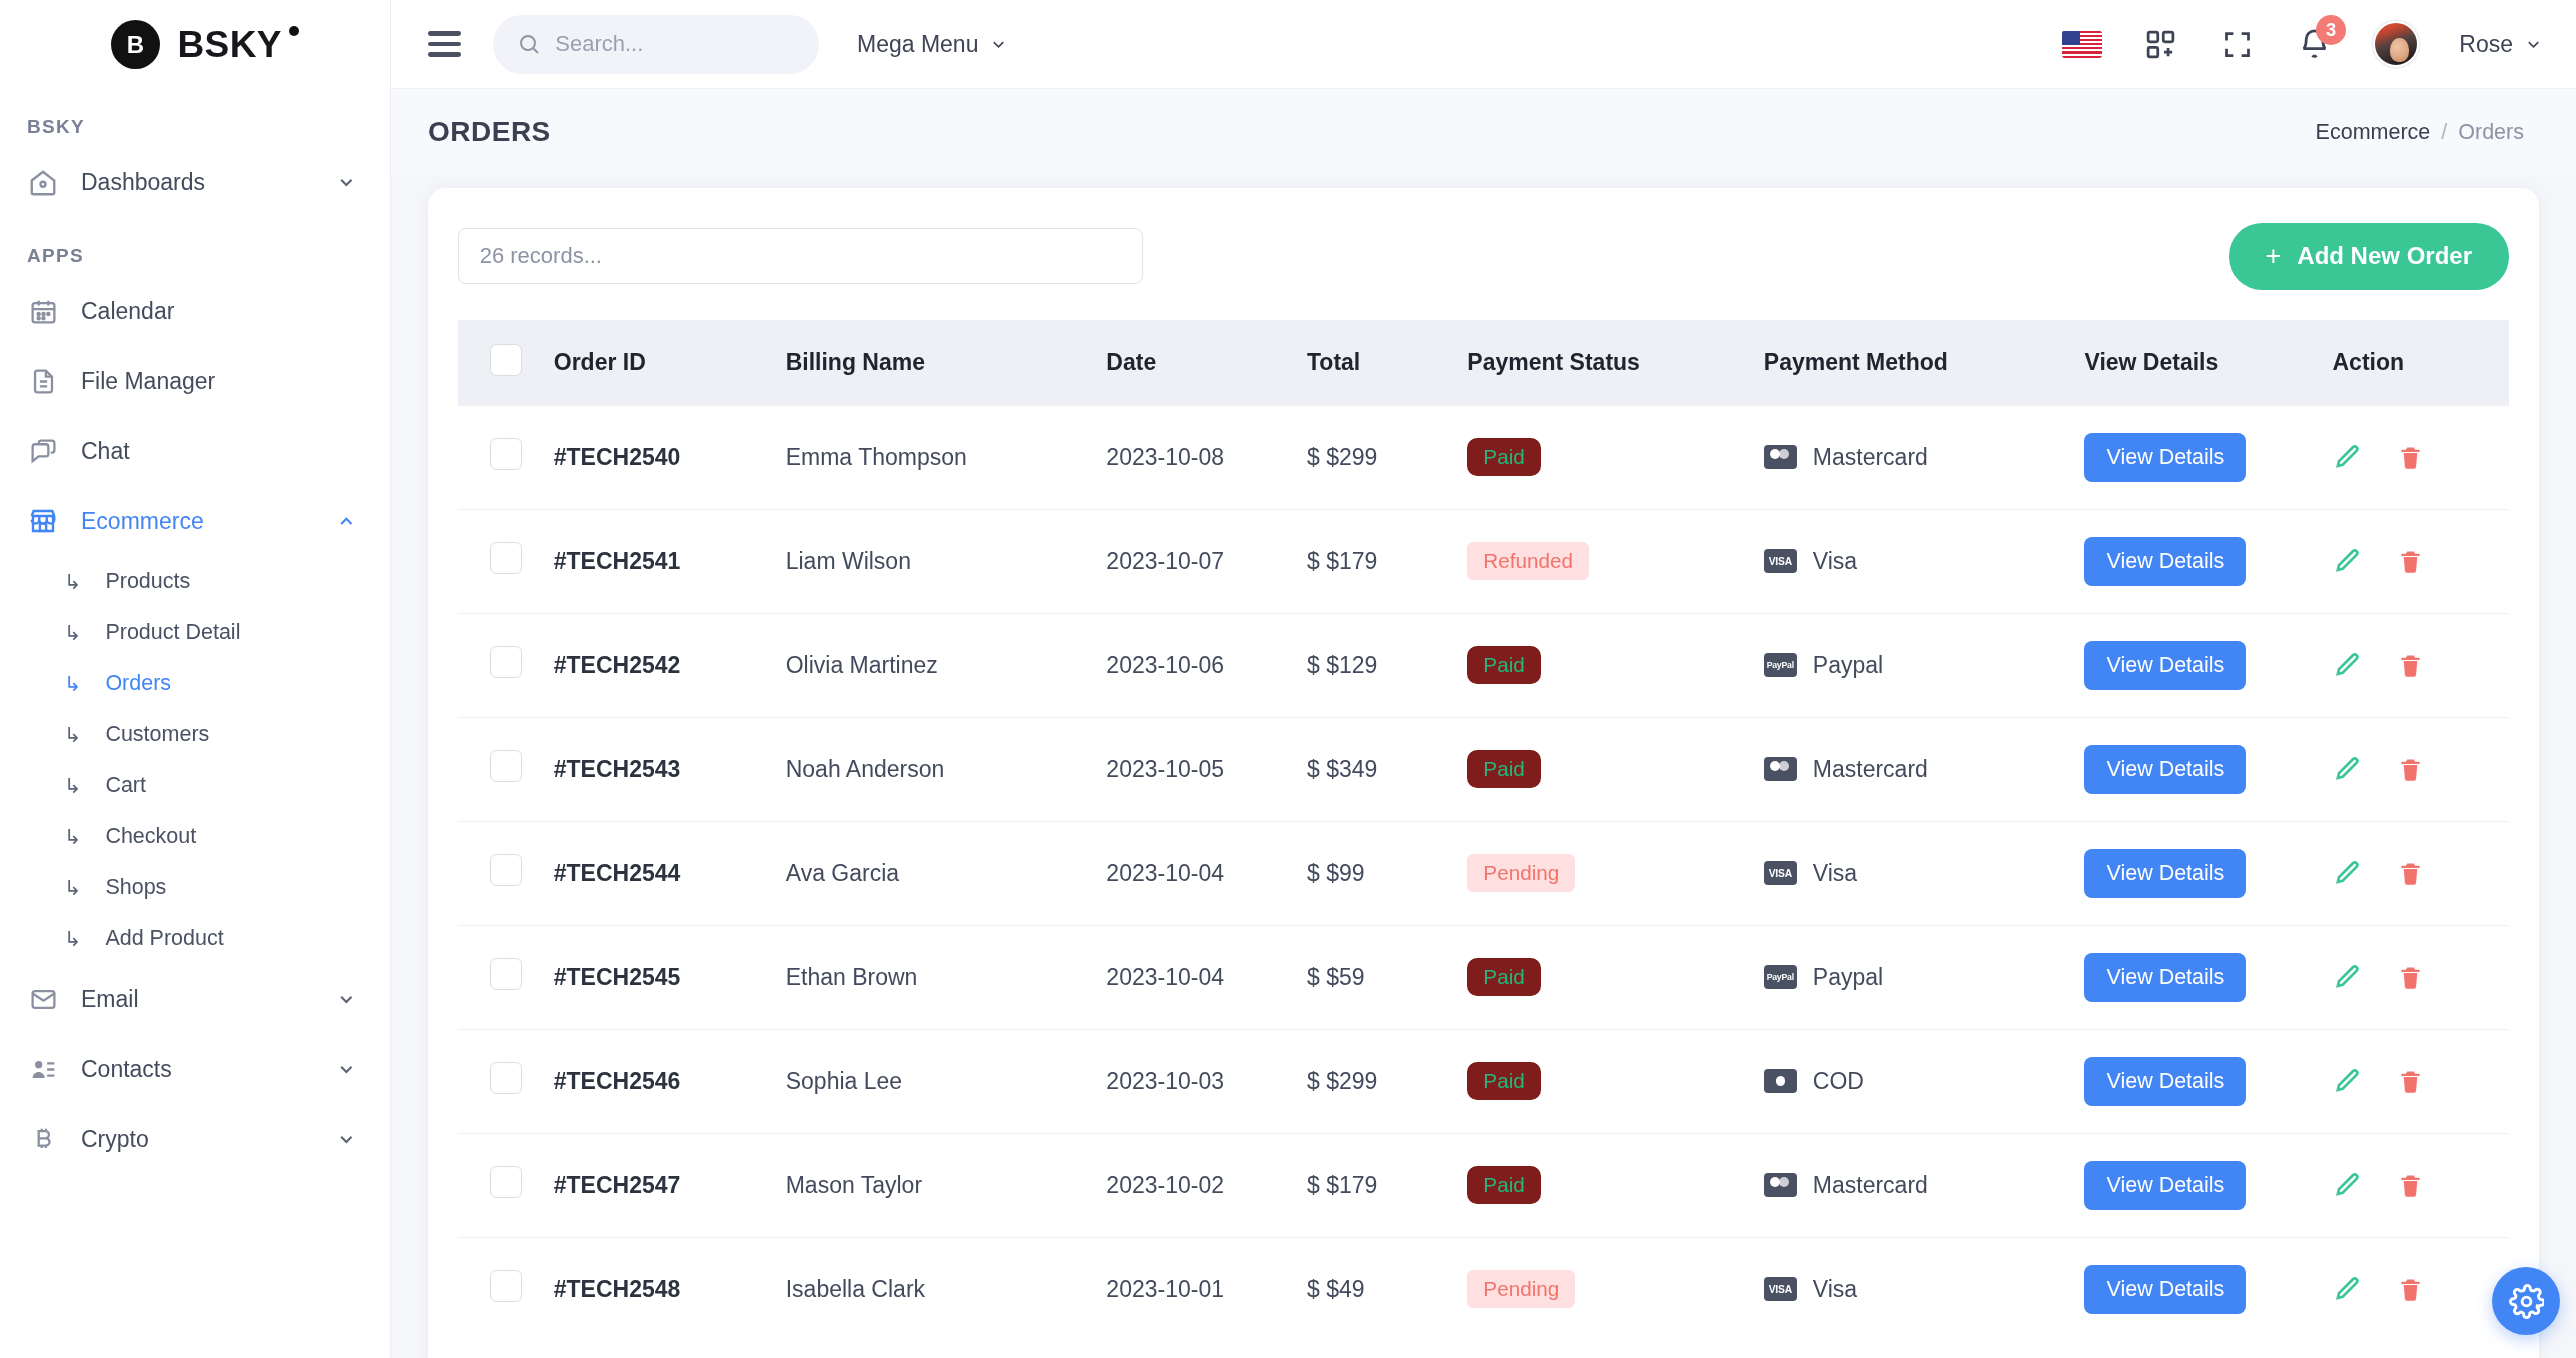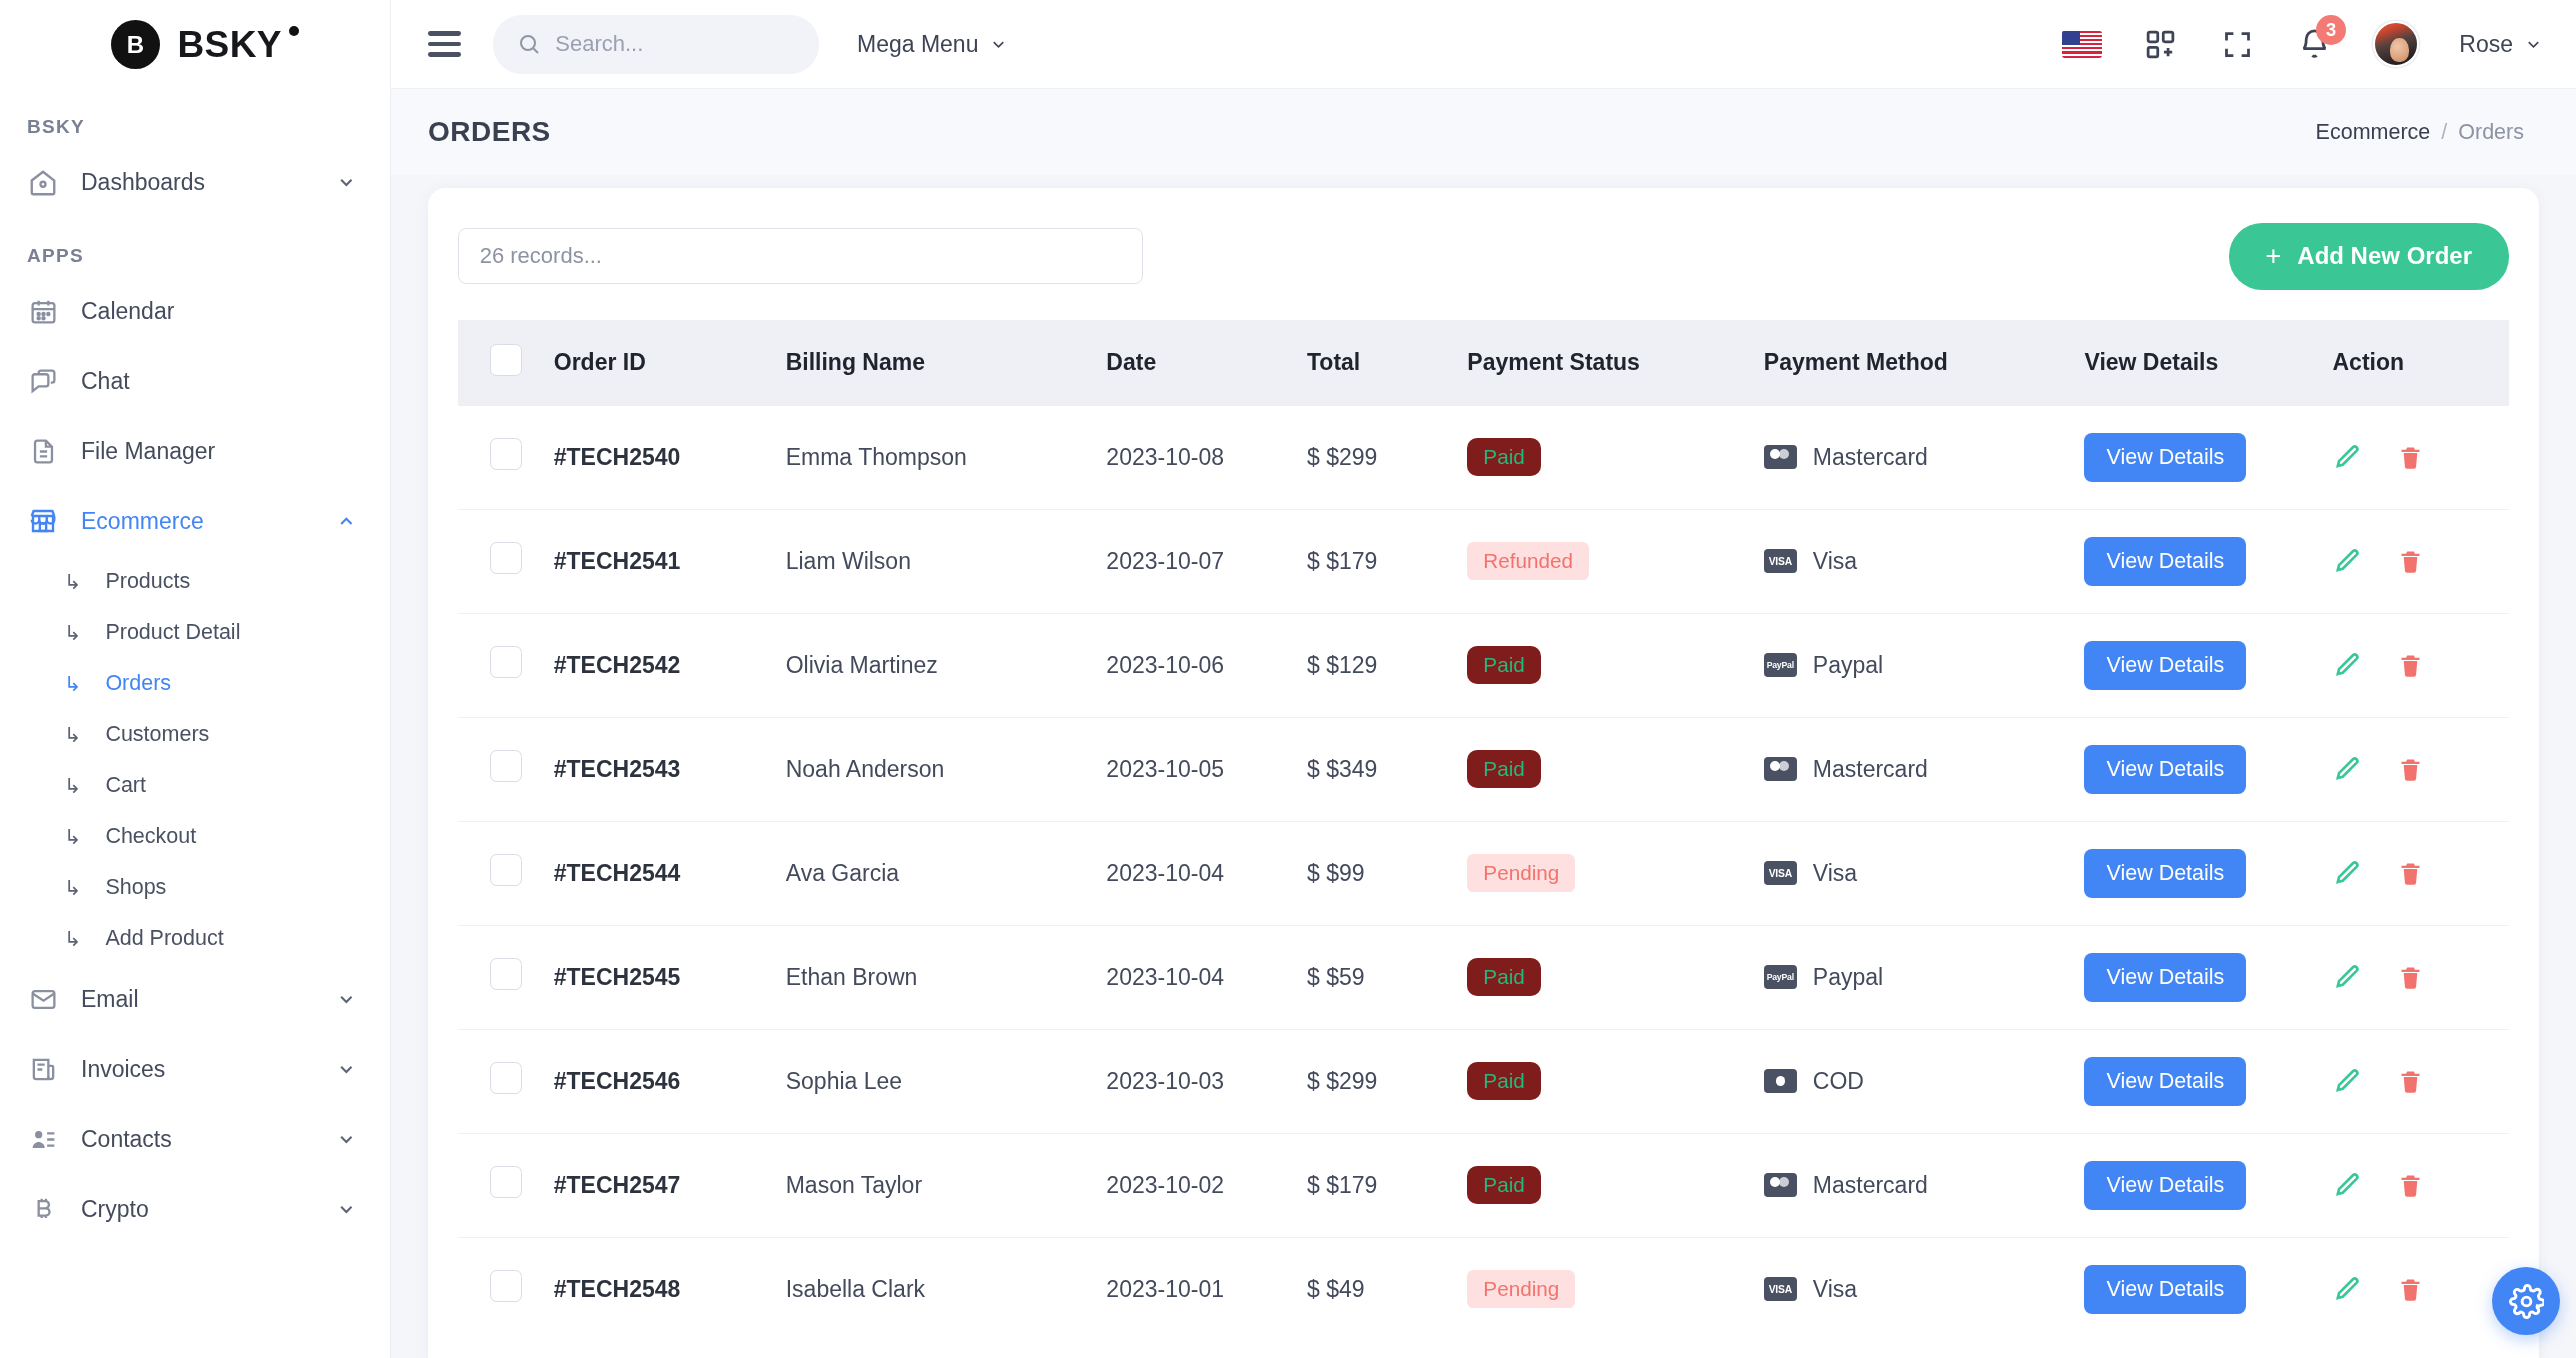--- a/index.html
+++ b/index.html
@@ -260,35 +260,35 @@
               <circle cx="8" cy="17.6" r=".9" fill="currentColor"></circle>
               <circle cx="12" cy="17.6" r=".9" fill="currentColor"></circle>
             </svg>
         </span>
         <span class="ni-label">Calendar</span>
       </div>
 
       <div class="nav-item">
         <span class="ni-ico">
           <svg width="29" height="29" viewBox="0 0 24 24" fill="none" stroke="currentColor" stroke-width="1.9">
-              <path d="M3 8a2 2 0 0 1 2-2h9a2 2 0 0 1 2 2v6a2 2 0 0 1-2 2H8l-5 4z"></path>
-              <path d="M8 6V5a2 2 0 0 1 2-2h9a2 2 0 0 1 2 2v6a2 2 0 0 1-2 2h-1"></path>
-            </svg>
-        </span>
-        <span class="ni-label">Chat</span>
+              <path d="M14 3H7a2 2 0 0 0-2 2v14a2 2 0 0 0 2 2h10a2 2 0 0 0 2-2V8z"></path>
+              <path d="M14 3v5h5M9 12h6M9 16h6"></path>
+            </svg>
+        </span>
+        <span class="ni-label">File Manager</span>
       </div>
 
       <div class="nav-item">
         <span class="ni-ico">
           <svg width="29" height="29" viewBox="0 0 24 24" fill="none" stroke="currentColor" stroke-width="1.9">
-              <path d="M14 3H7a2 2 0 0 0-2 2v14a2 2 0 0 0 2 2h10a2 2 0 0 0 2-2V8z"></path>
-              <path d="M14 3v5h5M9 12h6M9 16h6"></path>
-            </svg>
-        </span>
-        <span class="ni-label">File Manager</span>
+              <path d="M3 8a2 2 0 0 1 2-2h9a2 2 0 0 1 2 2v6a2 2 0 0 1-2 2H8l-5 4z"></path>
+              <path d="M8 6V5a2 2 0 0 1 2-2h9a2 2 0 0 1 2 2v6a2 2 0 0 1-2 2h-1"></path>
+            </svg>
+        </span>
+        <span class="ni-label">Chat</span>
       </div>
 
       <div class="nav-item active">
         <span class="ni-ico">
           <svg width="30" height="30" viewBox="0 0 24 24" fill="none" stroke="currentColor" stroke-width="1.9">
               <path d="M3 8l1.5-4h15L21 8"></path>
               <path d="M4 8v12h16V8"></path>
               <path d="M3 8h18M9 8v3a3 3 0 0 1-6 0M15 8v3a3 3 0 0 1-6 0M21 8v3a3 3 0 0 1-6 0"></path>
               <rect x="9.5" y="14" width="5" height="6"></rect>
             </svg>
@@ -342,35 +342,20 @@
             </svg>
         </span>
         <span class="ni-label">Email</span>
         <span class="ni-chev">
           <svg width="20.7" height="20.7" viewBox="0 0 24 24" fill="none" stroke="currentColor" stroke-width="2.4">
               <polyline points="6 9 12 15 18 9"></polyline>
             </svg>
         </span>
       </div>
 
-      <div class="nav-item">
-        <span class="ni-ico">
-          <svg width="29" height="29" viewBox="0 0 24 24" fill="none" stroke="currentColor" stroke-width="1.9">
-              <path d="M4 4h12v16H6a2 2 0 0 1-2-2z"></path>
-              <path d="M16 9h3a1 1 0 0 1 1 1v8a2 2 0 0 1-4 0"></path>
-              <path d="M7 8h6M7 12h4"></path>
-            </svg>
-        </span>
-        <span class="ni-label">Invoices</span>
-        <span class="ni-chev">
-          <svg width="20.7" height="20.7" viewBox="0 0 24 24" fill="none" stroke="currentColor" stroke-width="2.4">
-              <polyline points="6 9 12 15 18 9"></polyline>
-            </svg>
-        </span>
-      </div>
 
       <div class="nav-item">
         <span class="ni-ico">
           <svg width="29" height="29" viewBox="0 0 24 24" fill="none" stroke="currentColor" stroke-width="1.9">
               <circle cx="8" cy="8" r="3" fill="currentColor" stroke="none"></circle>
               <path d="M3 19c0-3 2.5-5 5-5s5 2 5 5" fill="currentColor" stroke="none"></path>
               <path d="M15 7h6M15 12h6M15 17h6"></path>
             </svg>
         </span>
         <span class="ni-label">Contacts</span>

